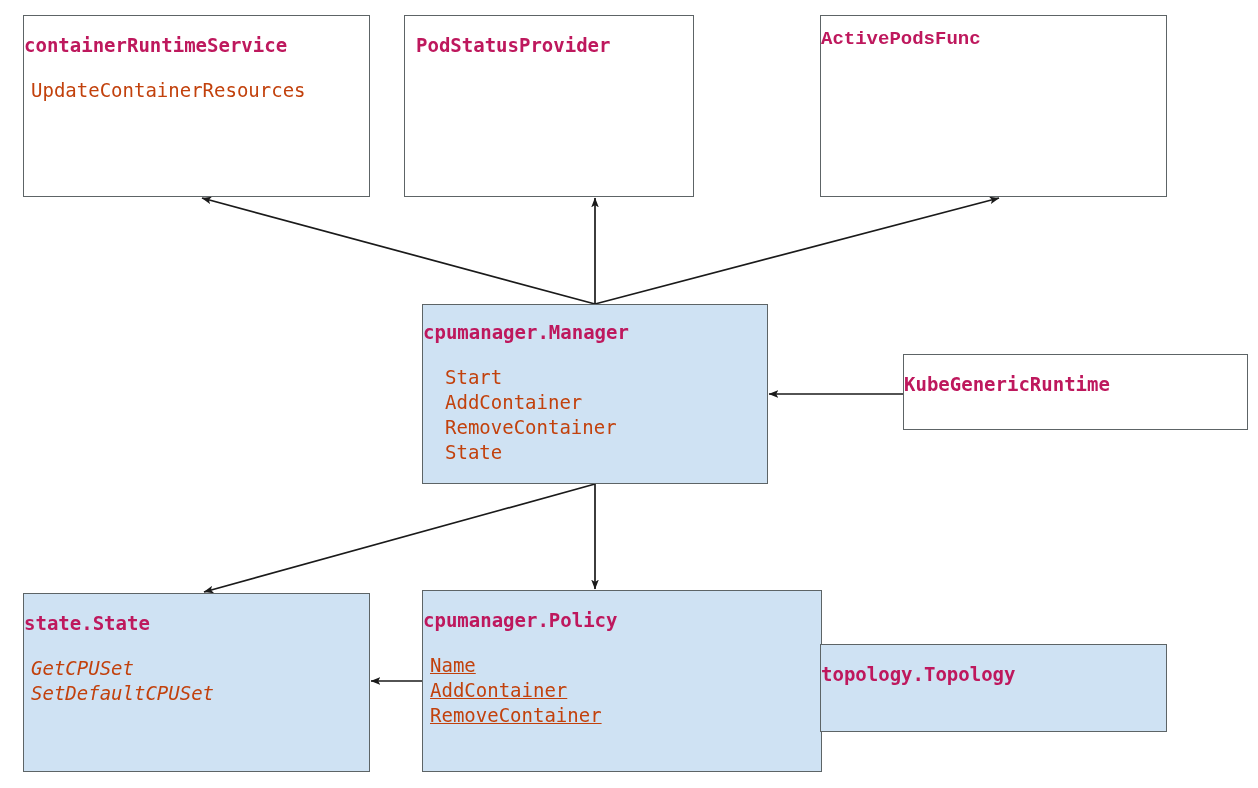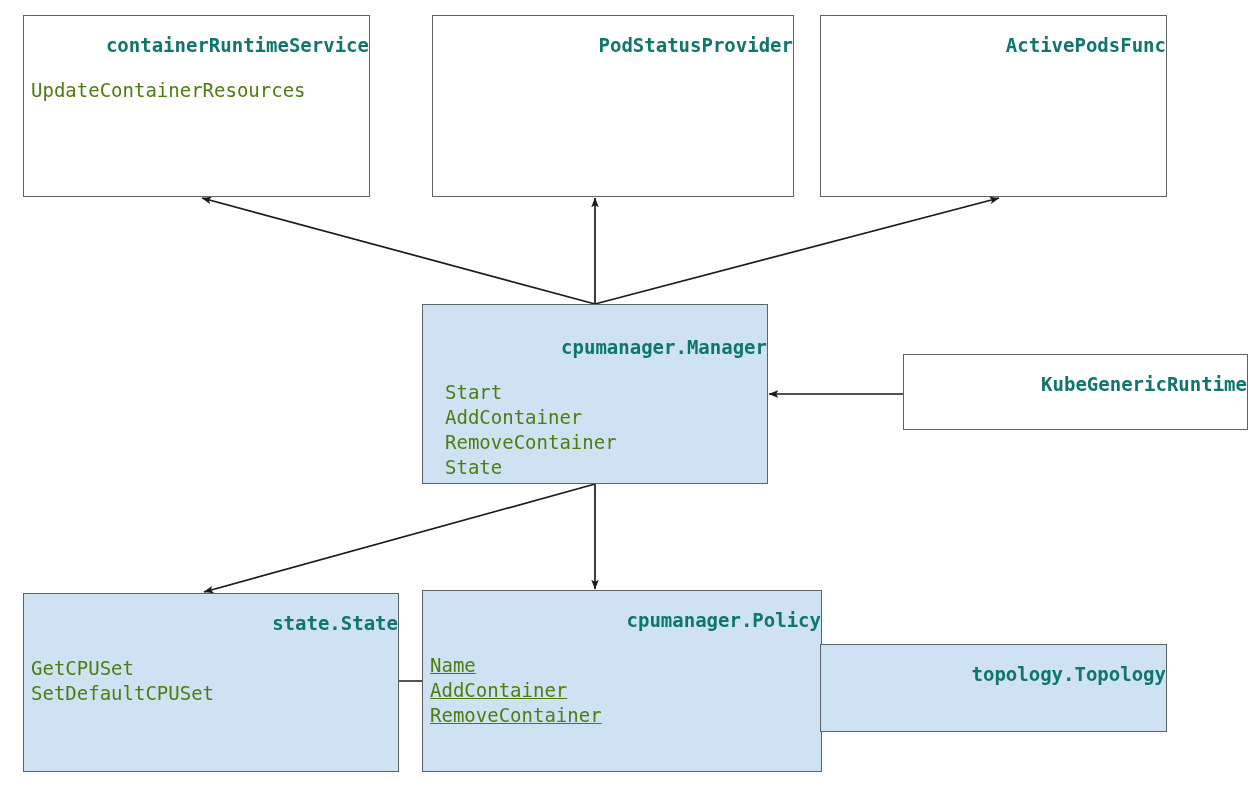--- a/index.html
+++ b/index.html
@@ -38,65 +38,65 @@
     border: 1.6px solid #5d6466;
     background: #ffffff;
     overflow: hidden;
   }
   .node.filled {
     background: #cfe2f3;
   }
 
   .node-title {
     display: block;
-    text-align: right;
+    text-align: left;
     font-weight: bold;
     font-size: 19px;
     line-height: 22px;
-    color: #0f766e;
+    color: #be185d;
     letter-spacing: 0px;
     white-space: nowrap;
   }
 
   .node-methods {
     display: block;
     text-align: left;
     font-size: 19px;
     line-height: 25px;
-    color: #4d7c0f;
+    color: #c2410c;
     white-space: nowrap;
   }
   .node-methods .m {
     display: block;
   }
 
   
   #node-containerRuntimeService { left: 23px;  top: 15px;  width: 347px; height: 182px; }
-  #node-podStatusProvider       { left: 432px; top: 15px;  width: 362px; height: 182px; }
+  #node-podStatusProvider       { left: 404px; top: 15px;  width: 290px; height: 182px; padding-left: 11px; }
   #node-activePodsFunc          { left: 820px; top: 15px;  width: 347px; height: 182px; }
   #node-cpumanagerManager       { left: 422px; top: 304px; width: 346px; height: 180px; }
-  #node-kubeGenericRuntime      { left: 903px; top: 354px; width: 345px; height: 76px; padding-left: 47px;  }
-  #node-stateState              { left: 23px;  top: 593px; width: 376px; height: 179px; }
+  #node-kubeGenericRuntime      { left: 903px; top: 354px; width: 345px; height: 76px;  }
+  #node-stateState              { left: 23px;  top: 593px; width: 347px; height: 179px; }
   #node-cpumanagerPolicy        { left: 422px; top: 590px; width: 400px; height: 182px; }
   #node-topologyTopology        { left: 820px; top: 644px; width: 347px; height: 88px;  }
 
   
   #node-containerRuntimeService .node-title { margin-top: 18px; }
   #node-containerRuntimeService .node-methods { margin-top: 22px; margin-left: 7px; }
 
   #node-podStatusProvider .node-title { margin-top: 18px; }
-  #node-activePodsFunc .node-title { margin-top: 18px; }
+  #node-activePodsFunc .node-title { margin-top: 12px; font-family: Liberation Mono, monospace; }
 
-  #node-cpumanagerManager .node-title { margin-top: 31px; padding-left: 23px; }
+  #node-cpumanagerManager .node-title { margin-top: 16px; }
   #node-cpumanagerManager .node-methods { margin-top: 22px; margin-left: 22px; }
 
   #node-kubeGenericRuntime .node-title { margin-top: 18px; }
 
   #node-stateState .node-title { margin-top: 18px; }
-  #node-stateState .node-methods { margin-top: 22px; margin-left: 7px; }
+  #node-stateState .node-methods { margin-top: 22px; margin-left: 7px; font-style: italic; }
 
   #node-cpumanagerPolicy .node-title { margin-top: 18px; }
   #node-cpumanagerPolicy .node-methods { margin-top: 22px; margin-left: 7px; text-decoration: underline; }
 
   #node-topologyTopology .node-title { margin-top: 18px; }
 </style>
 </head>
 <body>
 
 <div id="diagram-canvas">

